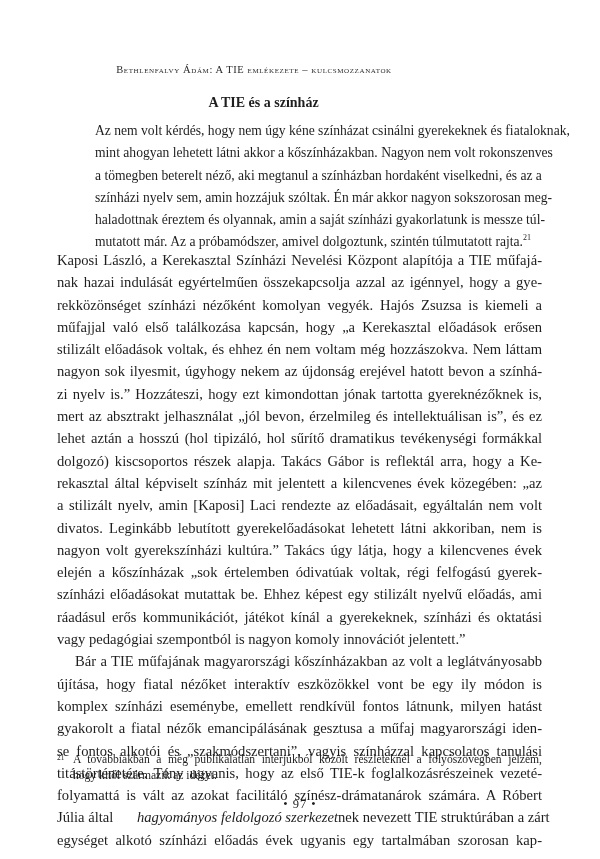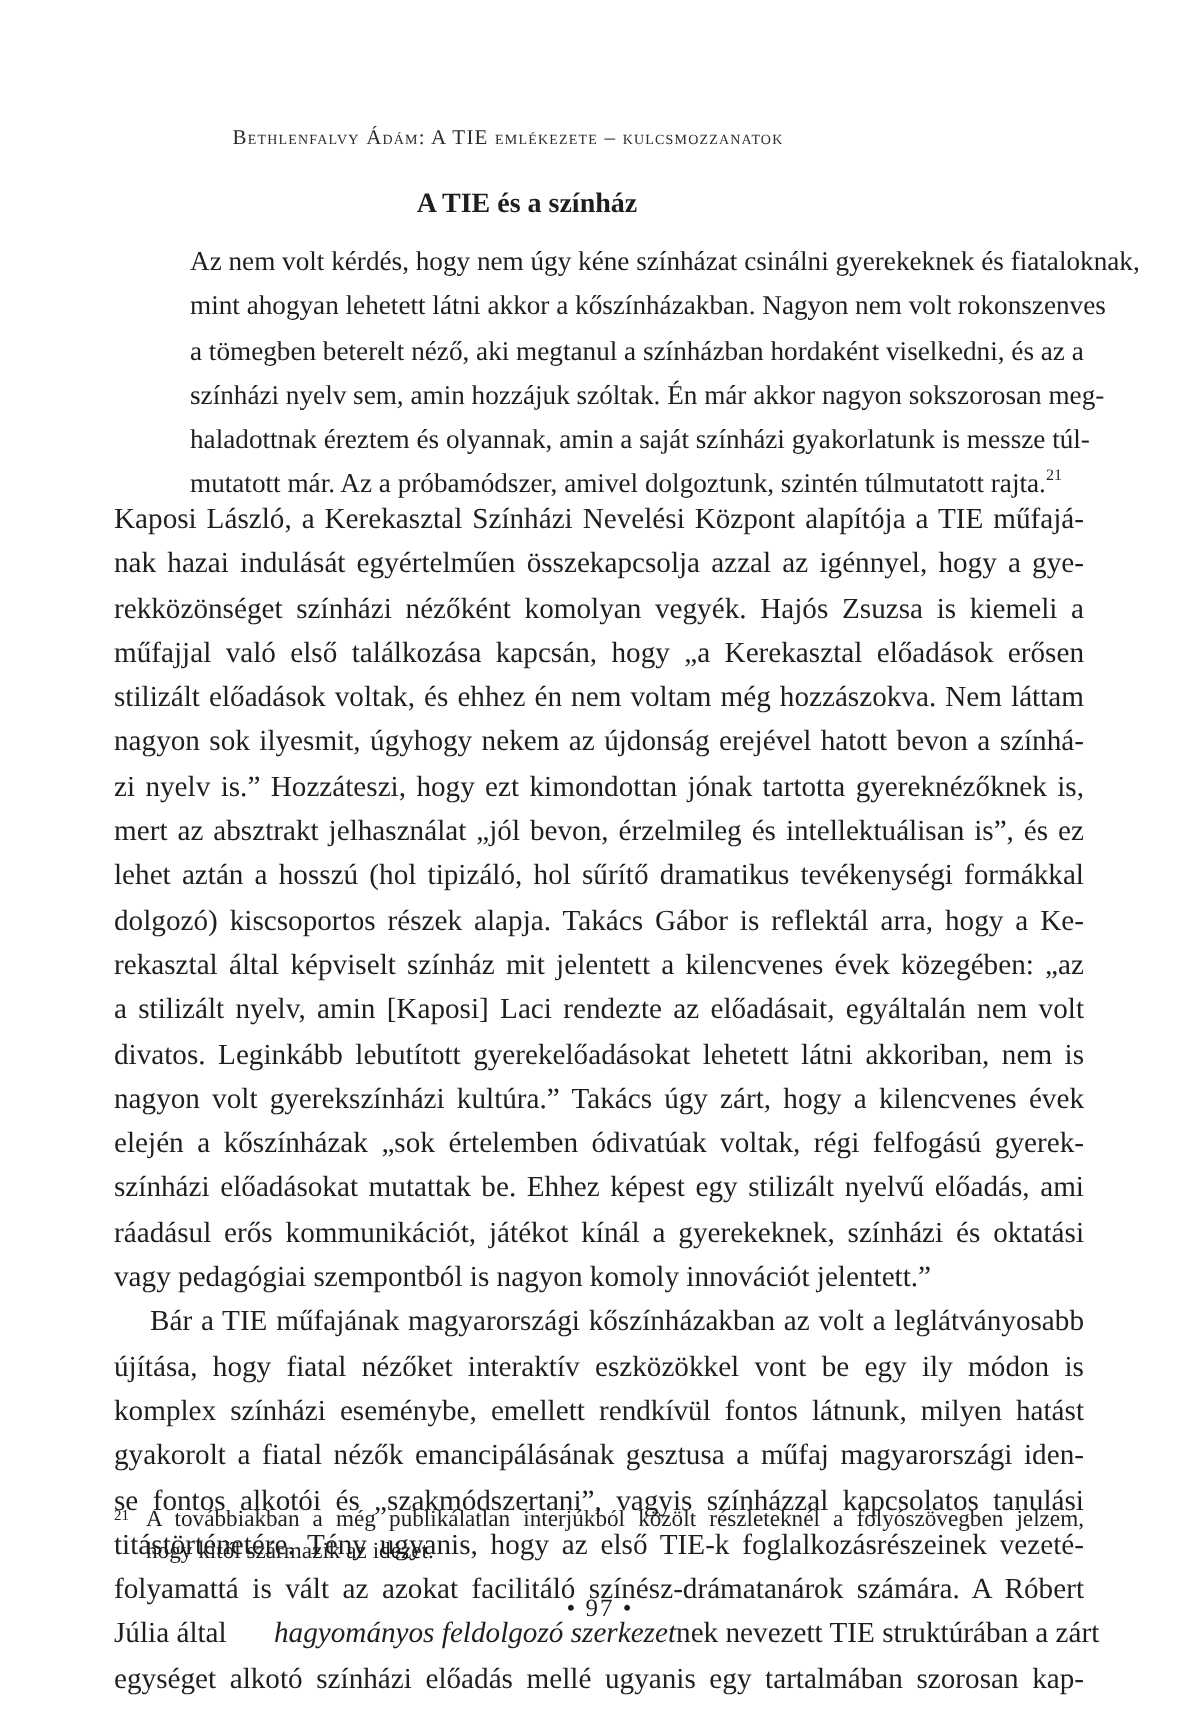--- a/index.html
+++ b/index.html
@@ -67,34 +67,34 @@
   <span class="line">műfajjal való első találkozása kapcsán, hogy „a Kerekasztal előadások erősen</span>
   <span class="line">stilizált előadások voltak, és ehhez én nem voltam még hozzászokva. Nem láttam</span>
   <span class="line">nagyon sok ilyesmit, úgyhogy nekem az újdonság erejével hatott bevon a színhá-</span>
   <span class="line">zi nyelv is.” Hozzáteszi, hogy ezt kimondottan jónak tartotta gyereknézőknek is,</span>
   <span class="line">mert az absztrakt jelhasználat „jól bevon, érzelmileg és intellektuálisan is”, és ez</span>
   <span class="line">lehet aztán a hosszú (hol tipizáló, hol sűrítő dramatikus tevékenységi formákkal</span>
   <span class="line">dolgozó) kiscsoportos részek alapja. Takács Gábor is reflektál arra, hogy a Ke-</span>
   <span class="line">rekasztal által képviselt színház mit jelentett a kilencvenes évek közegében: „az</span>
   <span class="line">a stilizált nyelv, amin [Kaposi] Laci rendezte az előadásait, egyáltalán nem volt</span>
   <span class="line">divatos. Leginkább lebutított gyerekelőadásokat lehetett látni akkoriban, nem is</span>
-  <span class="line">nagyon volt gyerekszínházi kultúra.” Takács úgy zárt, hogy a kilencvenes évek</span>
+  <span class="line">nagyon volt gyerekszínházi kultúra.” Takács úgy látja, hogy a kilencvenes évek</span>
   <span class="line">elején a kőszínházak „sok értelemben ódivatúak voltak, régi felfogású gyerek-</span>
   <span class="line">színházi előadásokat mutattak be. Ehhez képest egy stilizált nyelvű előadás, ami</span>
   <span class="line">ráadásul erős kommunikációt, játékot kínál a gyerekeknek, színházi és oktatási</span>
   <span class="line last">vagy pedagógiai szempontból is nagyon komoly innovációt jelentett.”</span>
   <span class="line indent">Bár a TIE műfajának magyarországi kőszínházakban az volt a leglátványosabb</span>
   <span class="line">újítása, hogy fiatal nézőket interaktív eszközökkel vont be egy ily módon is</span>
   <span class="line">komplex színházi eseménybe, emellett rendkívül fontos látnunk, milyen hatást</span>
   <span class="line">gyakorolt a fiatal nézők emancipálásának gesztusa a műfaj magyarországi iden-</span>
   <span class="line">se fontos alkotói és „szakmódszertani”, vagyis színházzal kapcsolatos tanulási</span>
   <span class="line">titástörténetére. Tény ugyanis, hogy az első TIE-k foglalkozásrészeinek vezeté-</span>
   <span class="line">folyamattá is vált az azokat facilitáló színész-drámatanárok számára. A Róbert</span>
   <span class="line"><span>Júlia által </span><i>hagyományos feldolgozó szerkezet</i><span>nek nevezett TIE struktúrában a zárt</span></span>
-  <span class="line">egységet alkotó színházi előadás mellé ugyanis egy tartalmában szorosan kap-</span>
+  <span class="line">egységet alkotó színházi előadás évek ugyanis egy tartalmában szorosan kap-</span>
 </div>
 
 <div class="footnote">
   <span class="fn-num">21</span>
   <div class="fn-body">
     <span class="line">A továbbiakban a még publikálatlan interjúkból közölt részleteknél a folyószövegben jelzem,</span>
     <span class="line last">hogy kitől származik az idézet.</span>
   </div>
 </div>
 

